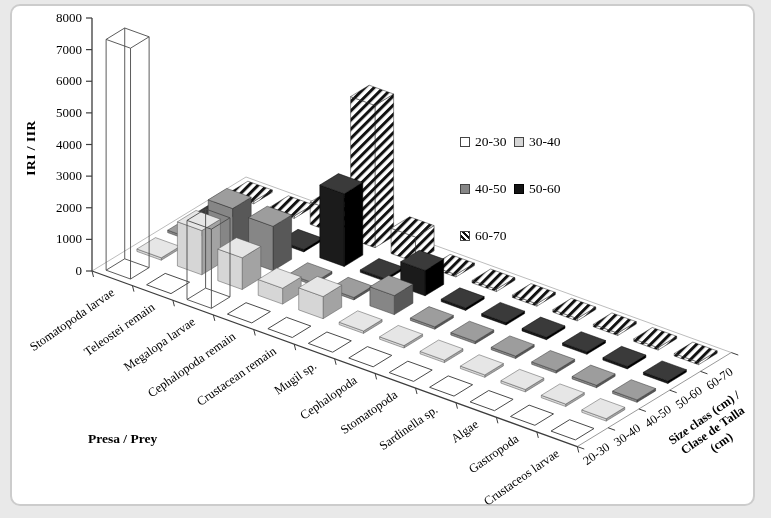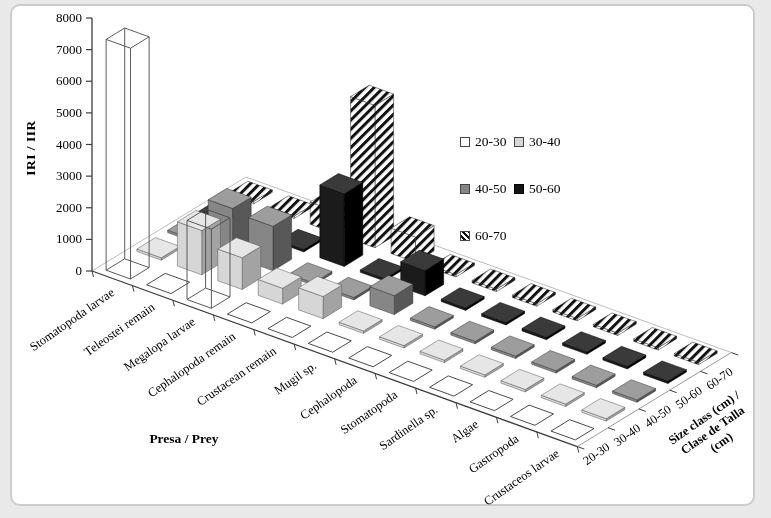--- a/index.html
+++ b/index.html
@@ -10,21 +10,21 @@
   }
   .frame{
     position:absolute;left:10px;top:4px;width:745px;height:502px;
     background:#ffffff;border:2px solid #cccccc;border-radius:10px;
     box-sizing:border-box;
   }
   #chart{position:absolute;left:0;top:0;width:771px;height:518px;}
   .axis-title{position:absolute;font-weight:bold;color:#000;}
   #y-title{left:-29px;top:140px;width:120px;text-align:center;
     transform:rotate(-90deg);font-size:13.5px;letter-spacing:.5px;}
-  #x-title{left:104px;top:431px;width:160px;text-align:center;font-size:13.5px;}
+  #x-title{left:88px;top:431px;width:160px;text-align:left;font-size:13.5px;}
   #z-title{left:648px;top:408px;width:130px;text-align:center;font-size:12.5px;
     line-height:15px;transform:rotate(-35deg);}
   .legend-item{position:absolute;display:flex;align-items:center;gap:5px;
     font-size:13.5px;color:#000;}
   .swatch{width:10px;height:10px;border:1.2px solid #444;box-sizing:border-box;flex:0 0 auto;}
   .sw-outline{background:#ffffff;}
   .sw-lightgray{background:#d6d6d6;}
   .sw-gray{background:#868686;}
   .sw-black{background:#141414;border-color:#000;}
   .sw-stripes{background:repeating-linear-gradient(45deg,#ffffff 0 2px,#111111 2px 4px);}

